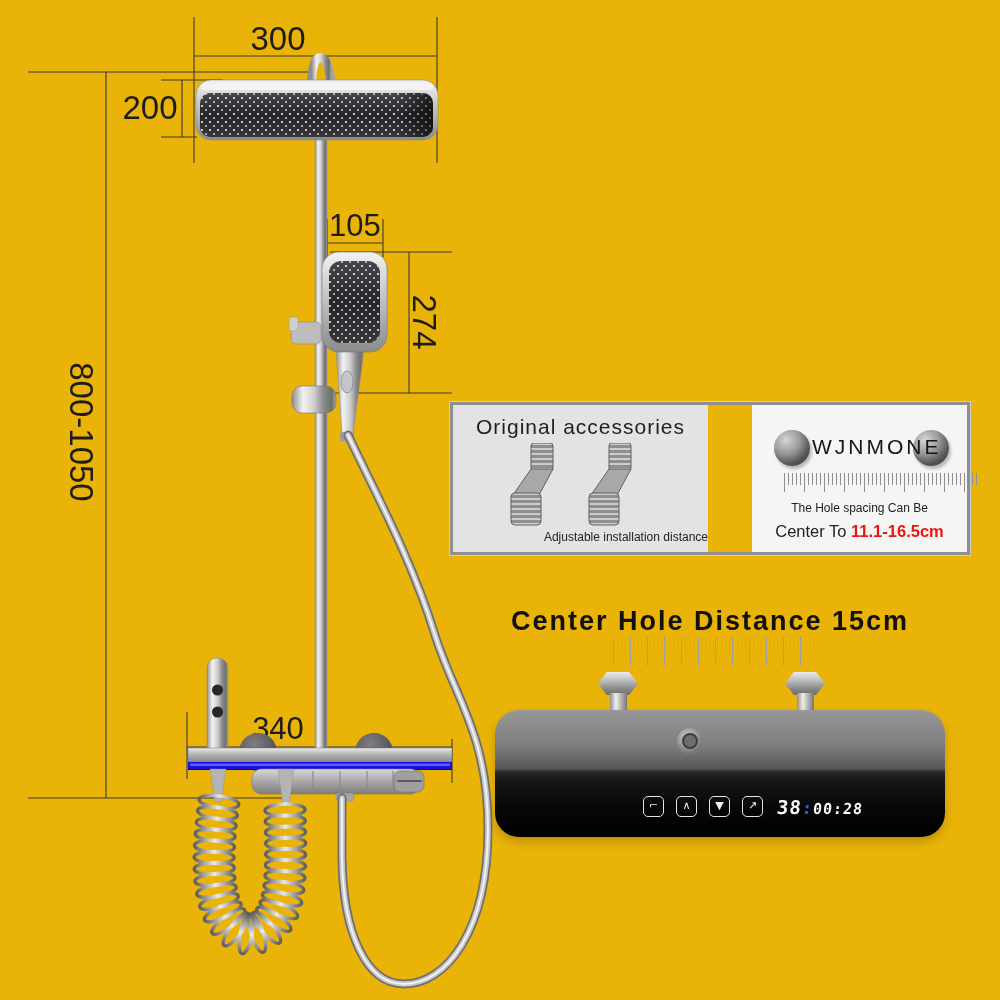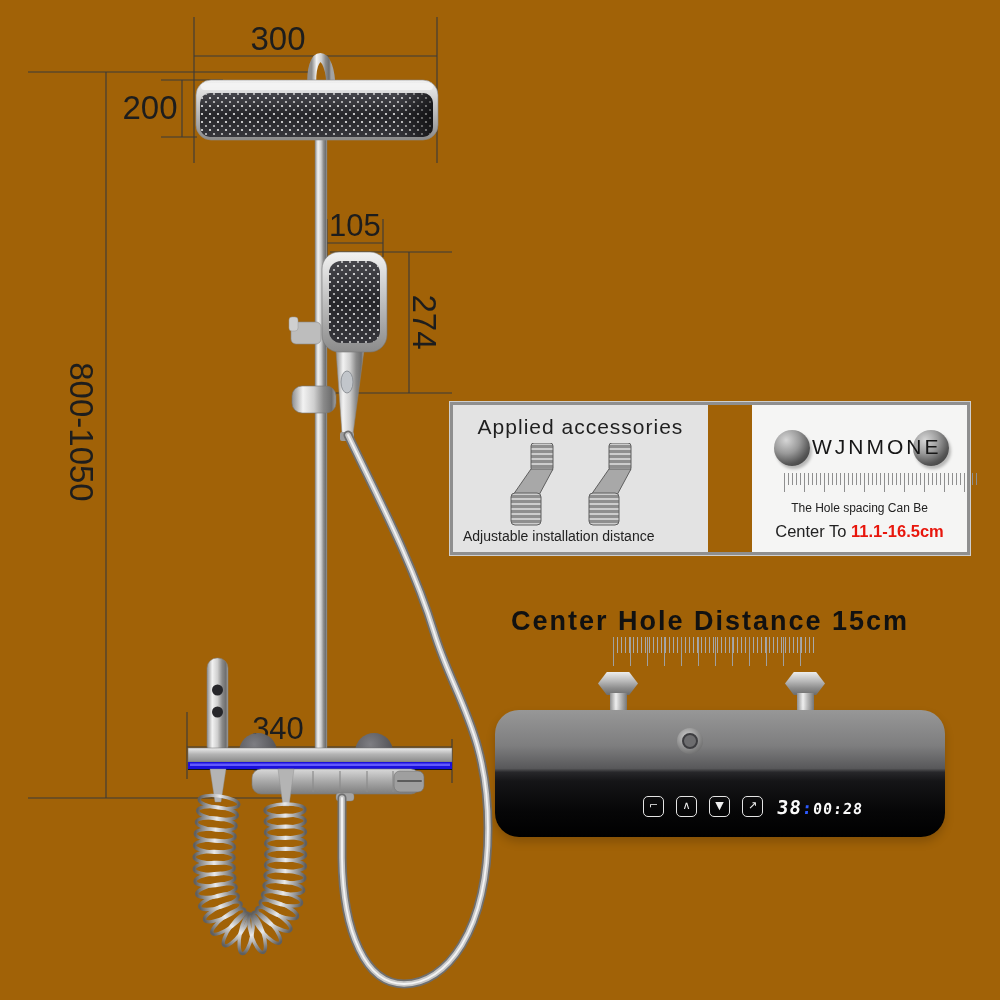--- a/index.html
+++ b/index.html
@@ -1,29 +1,29 @@
 <!DOCTYPE html>
 <html><head>
 <meta charset="utf-8">
 <style>
   html,body{margin:0;padding:0;background:#fff;}
-  #stage{position:relative;width:1000px;height:1000px;background:#a16207;overflow:hidden;
+  #stage{position:relative;width:1000px;height:1000px;background:#eab308;overflow:hidden;
          font-family:"Liberation Sans",sans-serif;color:#1c1c1c;}
   #drawing{position:absolute;left:0;top:0;}
 
   
   .inset{position:absolute;left:450px;top:402px;width:520px;height:153px;
          border:3px solid #8f8f8f;outline:1px solid #cfcfcf;box-sizing:border-box;
          display:flex;}
   .inset-left{width:255px;background:#e3e3e3;position:relative;}
   .inset-right{flex:1;background:#f5f5f4;position:relative;margin-left:44px;}
   .inset-title{position:absolute;left:0;top:10px;width:100%;text-align:center;
                font-size:21px;letter-spacing:1px;color:#1f1f1f;}
-  .inset-caption{position:absolute;left:0;bottom:8px;width:100%;text-align:left;
-                 font-size:14px;color:#222;padding-left:10px;}
+  .inset-caption{position:absolute;left:0;bottom:8px;width:100%;text-align:right;
+                 font-size:12px;color:#222;}
   .elbows{position:absolute;left:56px;top:38px;}
   .knob{position:absolute;top:25px;width:36px;height:36px;border-radius:50%;
         background:radial-gradient(circle at 34% 28%,#d6d6d6 0%,#9a9a9a 38%,#565656 68%,#2e2e2e 100%);
         box-shadow:2px 3px 3px rgba(0,0,0,.25);}
   .knob-l{left:22px;} .knob-r{right:18px;}
   .brand{position:absolute;left:60px;right:60px;top:30px;text-align:center;
          font-size:21px;letter-spacing:3px;color:#161616;}
   .inset-ruler{position:absolute;left:32px;top:68px;width:196px;height:20px;}
   .inset-ruler .t-small{position:absolute;left:0;top:0;width:100%;height:12px;
       background:repeating-linear-gradient(90deg,#8f8f8f 0 1px,transparent 1px 4px);}
@@ -240,21 +240,21 @@
 
     <g fill="none" stroke-linecap="round">
       <path d="M 348,435 C 372,486 412,560 434,632 C 453,695 488,733 488,828 C 488,932 446,984 404,984 C 366,984 343,933 342,858 L 342,798" stroke="#6f6f6f" stroke-width="9"></path>
       <path d="M 348,435 C 372,486 412,560 434,632 C 453,695 488,733 488,828 C 488,932 446,984 404,984 C 366,984 343,933 342,858 L 342,798" stroke="#c7c7c7" stroke-width="5.5"></path>
       <path d="M 348,435 C 372,486 412,560 434,632 C 453,695 488,733 488,828 C 488,932 446,984 404,984 C 366,984 343,933 342,858 L 342,798" stroke="#f4f4f4" stroke-width="1.8"></path>
     </g>
   </svg>
 
   <div class="inset">
     <div class="inset-left">
-      <div class="inset-title">Applied accessories</div>
+      <div class="inset-title">Original accessories</div>
       <svg class="elbows" width="150" height="88" viewBox="0 0 150 88">
         <defs>
           <pattern id="ribs" width="6" height="5" patternUnits="userSpaceOnUse">
             <rect width="6" height="5" fill="#8f8f8f"></rect>
             <rect width="6" height="2" fill="#cdcdcd"></rect>
           </pattern>
         </defs>
         <g>
           <rect x="22" y="0" width="22" height="28" rx="3" fill="url(#ribs)" stroke="#5f5f5f"></rect>
           <path d="M22,26 L44,26 L30,52 L4,52 Z" fill="#a8a8a8" stroke="#5f5f5f"></path>

